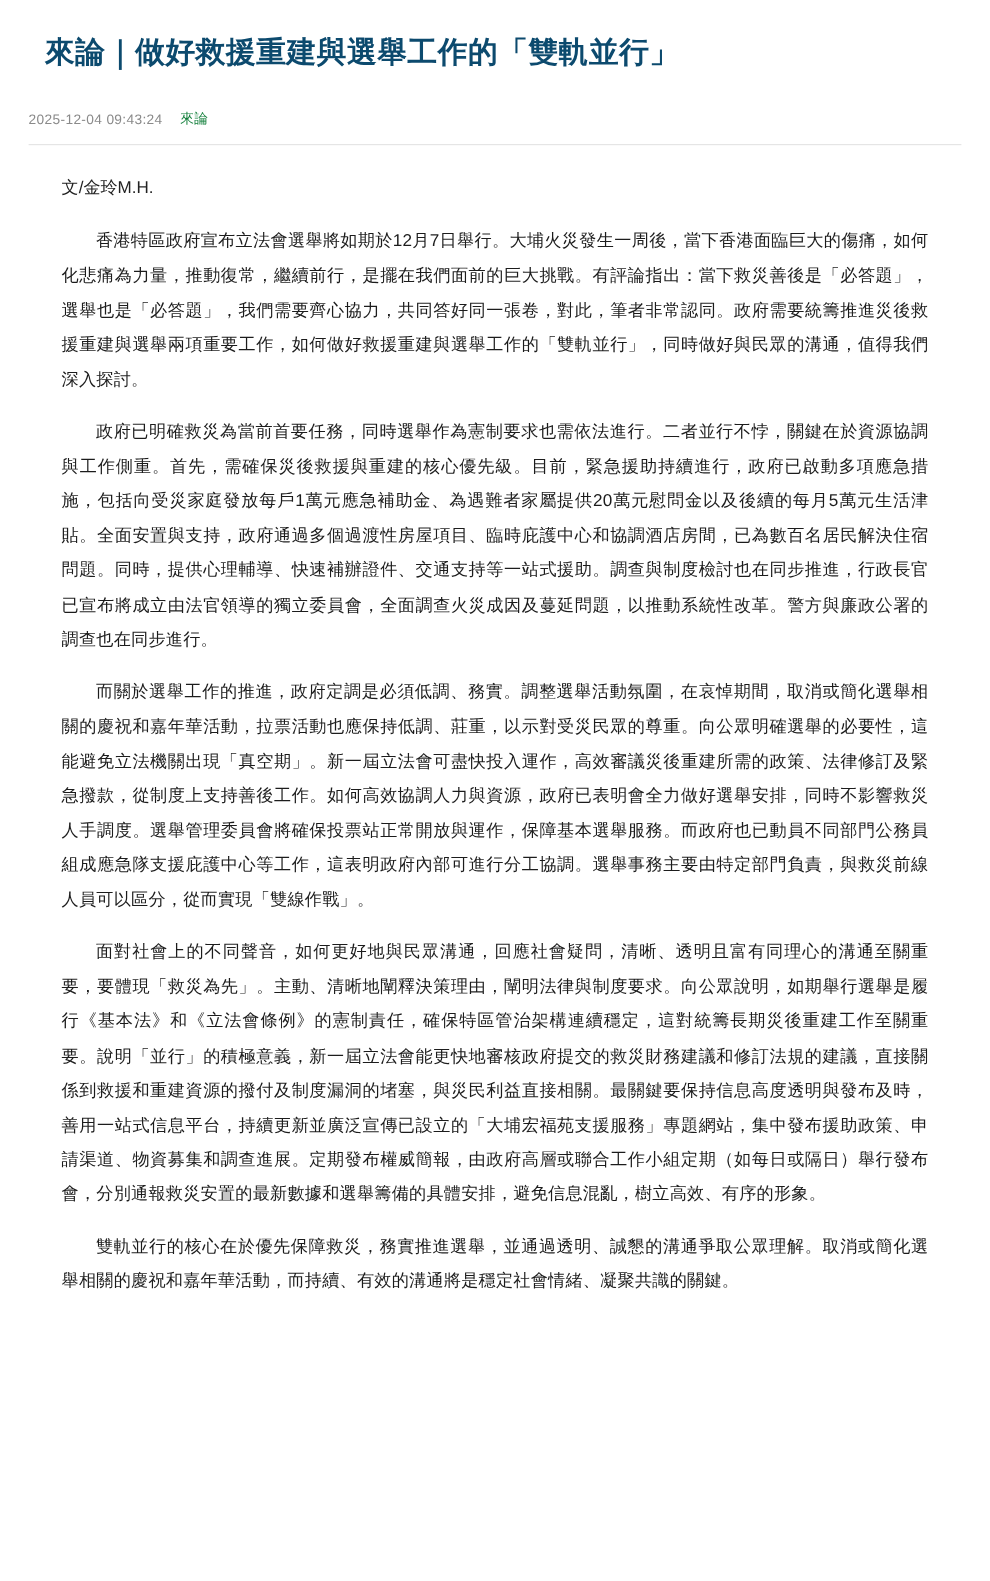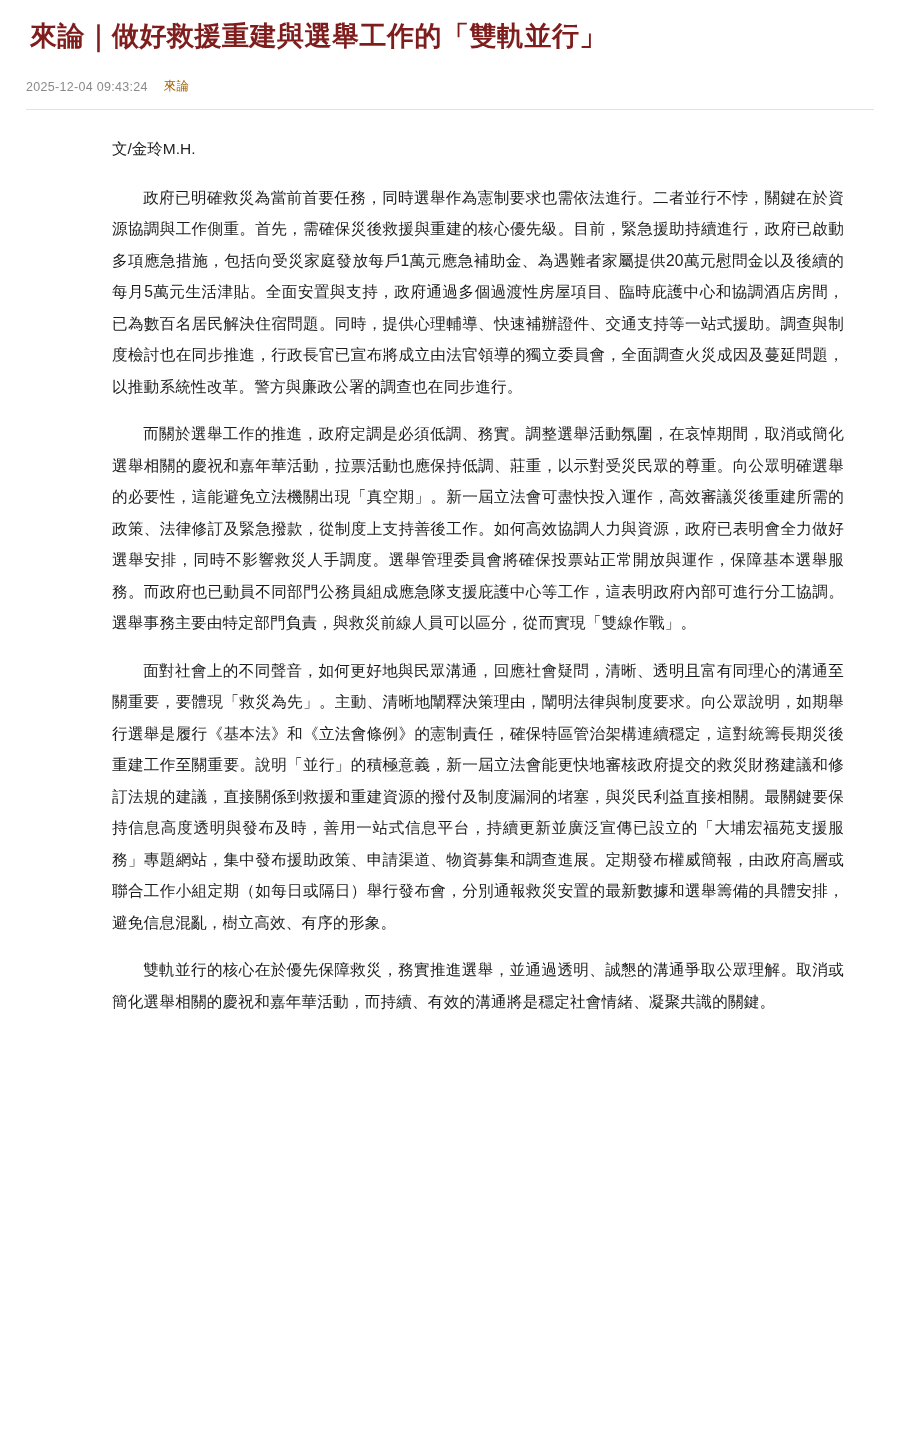--- a/index.html
+++ b/index.html
@@ -19,46 +19,45 @@
     padding: 0;
   }
   .article-header {
     padding: 14px 26px 0 26px;
   }
   .article-title {
     font-size: 27px;
     font-weight: bold;
     line-height: 1.35;
     letter-spacing: 0.5px;
-    color: #7f1d1d;
-    margin: 4px;
+    color: #0c4a6e;
+    margin: 15px;
     padding: 0 0 2px 0;
   }
   .meta-row {
     display: flex;
     align-items: center;
     gap: 16px;
     padding: 18px 0 14px 0;
     border-bottom: 1px solid #e3e3e3;
     margin: 0 0 0 0;
     text-align: center;
   }
   .meta-date {
     font-size: 12.5px;
     color: #8a8a8a;
     letter-spacing: 0.3px;
   }
   .meta-source {
     font-size: 12.5px;
-    color: #a16207;
+    color: #15803d;
     letter-spacing: 0.3px;
   }
   .article-body {
-    padding: 24px 56px 30px 76px;
-    margin-left: 36px;
+    padding: 24px 56px 30px 56px;
   }
   .byline {
     font-size: 15.5px;
     line-height: 1.9;
     color: #222222;
     margin: 0 0 18px 0;
     padding-left: 0;
   }
   .para {
     font-size: 15.6px;
@@ -82,19 +81,20 @@
   <div class="article-header">
     <h1 class="article-title">來論｜做好救援重建與選舉工作的「雙軌並行」</h1>
     <div class="meta-row">
       <span class="meta-date">2025-12-04 09:43:24</span>
       <span class="meta-source">來論</span>
     </div>
   </div>
 
   <div class="article-body">
     <p class="byline">文/金玲M.H.</p>
+    <p class="para">香港特區政府宣布立法會選舉將如期於12月7日舉行。大埔火災發生一周後，當下香港面臨巨大的傷痛，如何化悲痛為力量，推動復常，繼續前行，是擺在我們面前的巨大挑戰。有評論指出：當下救災善後是「必答題」，選舉也是「必答題」，我們需要齊心協力，共同答好同一張卷，對此，筆者非常認同。政府需要統籌推進災後救援重建與選舉兩項重要工作，如何做好救援重建與選舉工作的「雙軌並行」，同時做好與民眾的溝通，值得我們深入探討。</p>
     <p class="para">政府已明確救災為當前首要任務，同時選舉作為憲制要求也需依法進行。二者並行不悖，關鍵在於資源協調與工作側重。首先，需確保災後救援與重建的核心優先級。目前，緊急援助持續進行，政府已啟動多項應急措施，包括向受災家庭發放每戶1萬元應急補助金、為遇難者家屬提供20萬元慰問金以及後續的每月5萬元生活津貼。全面安置與支持，政府通過多個過渡性房屋項目、臨時庇護中心和協調酒店房間，已為數百名居民解決住宿問題。同時，提供心理輔導、快速補辦證件、交通支持等一站式援助。調查與制度檢討也在同步推進，行政長官已宣布將成立由法官領導的獨立委員會，全面調查火災成因及蔓延問題，以推動系統性改革。警方與廉政公署的調查也在同步進行。</p>
     <p class="para">而關於選舉工作的推進，政府定調是必須低調、務實。調整選舉活動氛圍，在哀悼期間，取消或簡化選舉相關的慶祝和嘉年華活動，拉票活動也應保持低調、莊重，以示對受災民眾的尊重。向公眾明確選舉的必要性，這能避免立法機關出現「真空期」。新一屆立法會可盡快投入運作，高效審議災後重建所需的政策、法律修訂及緊急撥款，從制度上支持善後工作。如何高效協調人力與資源，政府已表明會全力做好選舉安排，同時不影響救災人手調度。選舉管理委員會將確保投票站正常開放與運作，保障基本選舉服務。而政府也已動員不同部門公務員組成應急隊支援庇護中心等工作，這表明政府內部可進行分工協調。選舉事務主要由特定部門負責，與救災前線人員可以區分，從而實現「雙線作戰」。</p>
     <p class="para">面對社會上的不同聲音，如何更好地與民眾溝通，回應社會疑問，清晰、透明且富有同理心的溝通至關重要，要體現「救災為先」。主動、清晰地闡釋決策理由，闡明法律與制度要求。向公眾說明，如期舉行選舉是履行《基本法》和《立法會條例》的憲制責任，確保特區管治架構連續穩定，這對統籌長期災後重建工作至關重要。說明「並行」的積極意義，新一屆立法會能更快地審核政府提交的救災財務建議和修訂法規的建議，直接關係到救援和重建資源的撥付及制度漏洞的堵塞，與災民利益直接相關。最關鍵要保持信息高度透明與發布及時，善用一站式信息平台，持續更新並廣泛宣傳已設立的「大埔宏福苑支援服務」專題網站，集中發布援助政策、申請渠道、物資募集和調查進展。定期發布權威簡報，由政府高層或聯合工作小組定期（如每日或隔日）舉行發布會，分別通報救災安置的最新數據和選舉籌備的具體安排，避免信息混亂，樹立高效、有序的形象。</p>
     <p class="para">雙軌並行的核心在於優先保障救災，務實推進選舉，並通過透明、誠懇的溝通爭取公眾理解。取消或簡化選舉相關的慶祝和嘉年華活動，而持續、有效的溝通將是穩定社會情緒、凝聚共識的關鍵。</p>
   </div>
 
 </div>
 
 </body></html>

